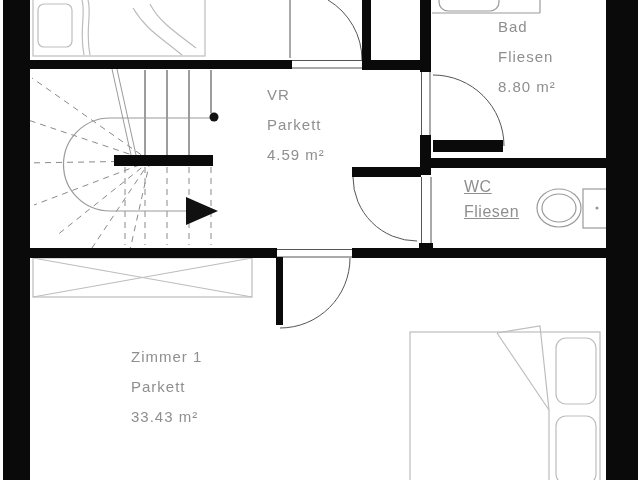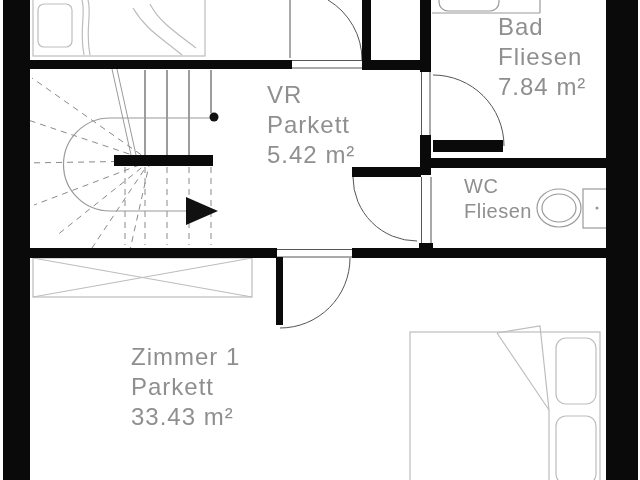--- a/index.html
+++ b/index.html
@@ -1,21 +1,21 @@
 <!DOCTYPE html>
 <html><head>
 <meta charset="utf-8">
 <style>
   html,body{margin:0;padding:0;background:#fff;}
   .plan{position:relative;width:640px;height:480px;background:#ffffff;overflow:hidden;
         font-family:"Liberation Sans", sans-serif;}
   .plan svg{position:absolute;left:0;top:0;}
   .room-label{position:absolute;color:#8f8f8f;letter-spacing:1px;line-height:30px;
-              font-size:24px;white-space:nowrap;}
-  .room-label.small{font-size:20px;line-height:25px;letter-spacing:0.5px;}
+              font-size:15px;white-space:nowrap;}
+  .room-label.small{font-size:16px;line-height:25px;letter-spacing:0.5px;text-decoration:underline;}
   .room-label span{display:block;}
 </style>
 </head>
 <body>
 
 <div class="plan">
 
   <svg width="640" height="480" viewBox="0 0 640 480">
 
     <g stroke="#bdbdbd" stroke-width="1.2" fill="none">
@@ -129,27 +129,27 @@
       <rect x="352" y="248" width="256" height="10"></rect>
       <rect x="433" y="140" width="70" height="12"></rect>
       <rect x="276" y="257" width="7" height="68"></rect>
       <rect x="114" y="155" width="99" height="11"></rect>
     </g>
   </svg>
 
   <div class="room-label" style="left:267px;top:80px;">
     <span>VR</span>
     <span>Parkett</span>
-    <span>5.42 m²</span>
+    <span>4.59 m²</span>
   </div>
 
   <div class="room-label" style="left:498px;top:12px;">
     <span>Bad</span>
     <span>Fliesen</span>
-    <span>7.84 m²</span>
+    <span>8.80 m²</span>
   </div>
 
   <div class="room-label small" style="left:464px;top:174px;">
     <span>WC</span>
     <span>Fliesen</span>
   </div>
 
   <div class="room-label" style="left:131px;top:342px;">
     <span>Zimmer 1</span>
     <span>Parkett</span>

